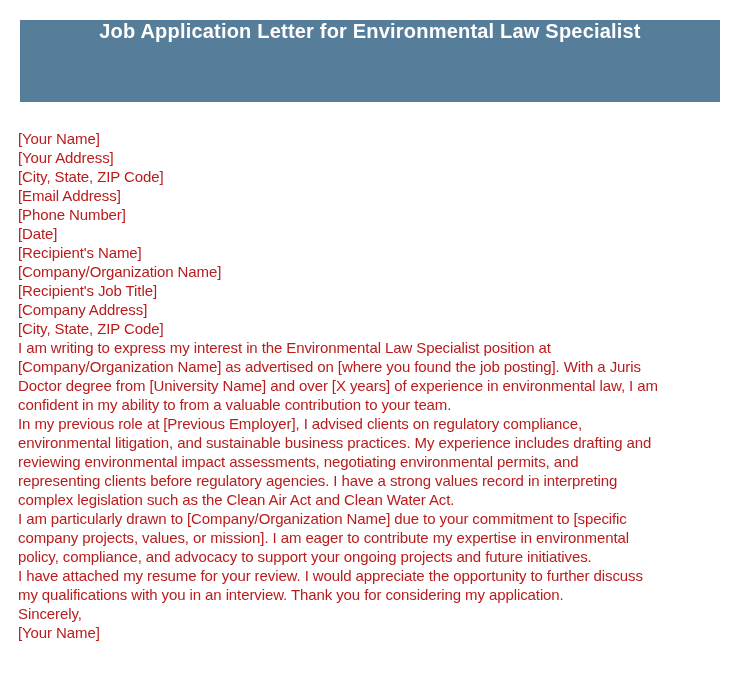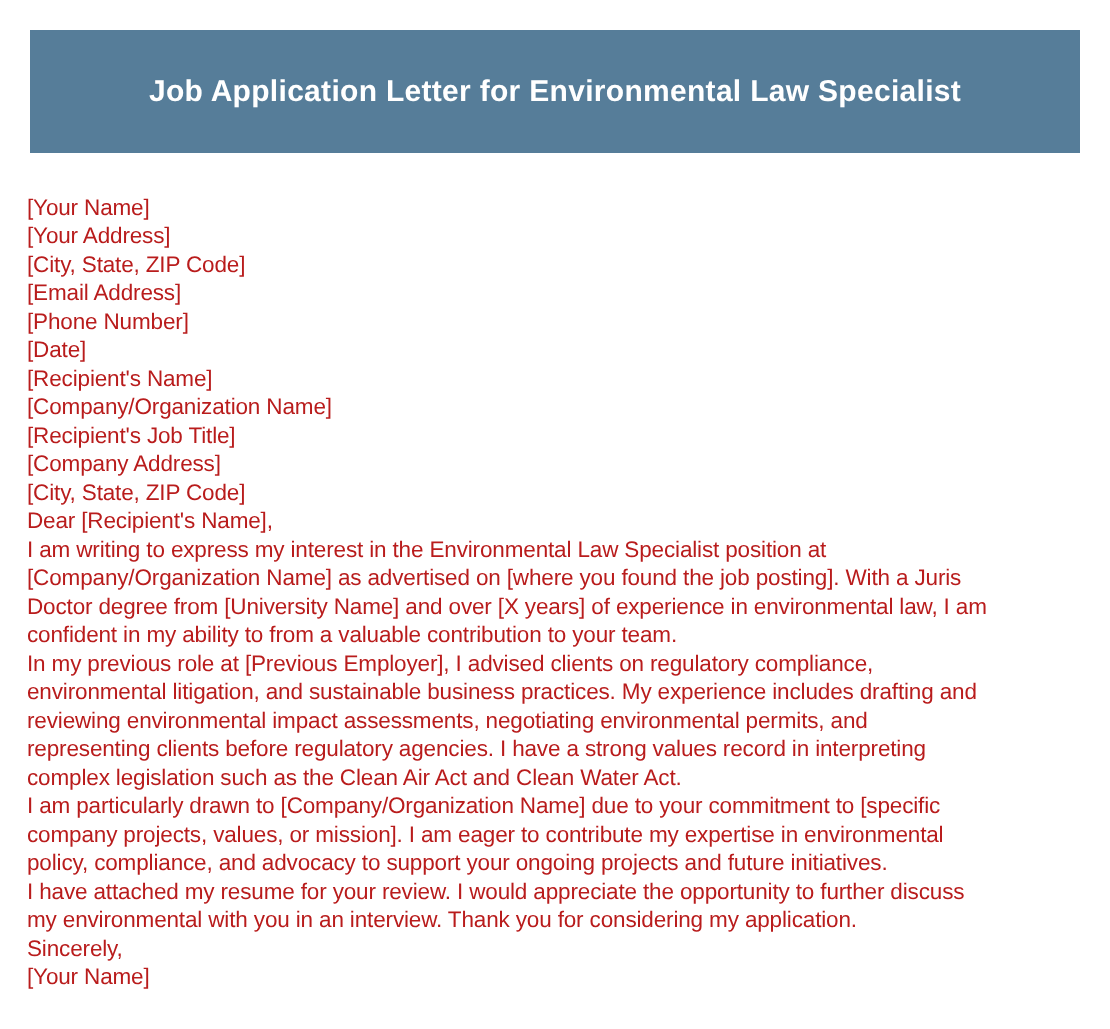--- a/index.html
+++ b/index.html
@@ -15,21 +15,20 @@
     font-family: "Liberation Sans", sans-serif;
   }
   .banner {
     position: absolute;
     left: 20px;
     top: 20px;
     width: 700px;
     height: 82px;
     background: #567d99;
     display: flex;
-    align-items: center;
     justify-content: center;
   }
   .banner-title {
     color: #ffffff;
     font-size: 20px;
     font-weight: 700;
     letter-spacing: 0.2px;
     white-space: nowrap;
   }
   .letter {
@@ -59,30 +58,29 @@
   <div class="letter-line">[Your Address]</div>
   <div class="letter-line">[City, State, ZIP Code]</div>
   <div class="letter-line">[Email Address]</div>
   <div class="letter-line">[Phone Number]</div>
   <div class="letter-line">[Date]</div>
   <div class="letter-line">[Recipient's Name]</div>
   <div class="letter-line">[Company/Organization Name]</div>
   <div class="letter-line">[Recipient's Job Title]</div>
   <div class="letter-line">[Company Address]</div>
   <div class="letter-line">[City, State, ZIP Code]</div>
-  <div class="letter-line">Dear [Recipient's Name],</div>
   <div class="letter-line">I am writing to express my interest in the Environmental Law Specialist position at</div>
   <div class="letter-line">[Company/Organization Name] as advertised on [where you found the job posting]. With a Juris</div>
   <div class="letter-line">Doctor degree from [University Name] and over [X years] of experience in environmental law, I am</div>
   <div class="letter-line">confident in my ability to from a valuable contribution to your team.</div>
   <div class="letter-line">In my previous role at [Previous Employer], I advised clients on regulatory compliance,</div>
   <div class="letter-line">environmental litigation, and sustainable business practices. My experience includes drafting and</div>
   <div class="letter-line">reviewing environmental impact assessments, negotiating environmental permits, and</div>
   <div class="letter-line">representing clients before regulatory agencies. I have a strong values record in interpreting</div>
   <div class="letter-line">complex legislation such as the Clean Air Act and Clean Water Act.</div>
   <div class="letter-line">I am particularly drawn to [Company/Organization Name] due to your commitment to [specific</div>
   <div class="letter-line">company projects, values, or mission]. I am eager to contribute my expertise in environmental</div>
   <div class="letter-line">policy, compliance, and advocacy to support your ongoing projects and future initiatives.</div>
   <div class="letter-line">I have attached my resume for your review. I would appreciate the opportunity to further discuss</div>
-  <div class="letter-line">my environmental with you in an interview. Thank you for considering my application.</div>
+  <div class="letter-line">my qualifications with you in an interview. Thank you for considering my application.</div>
   <div class="letter-line">Sincerely,</div>
   <div class="letter-line">[Your Name]</div>
 </div>
 
 </body></html>

